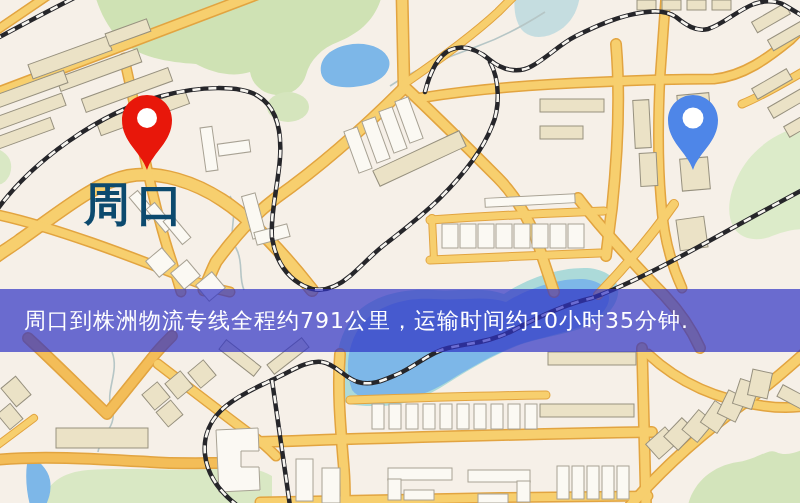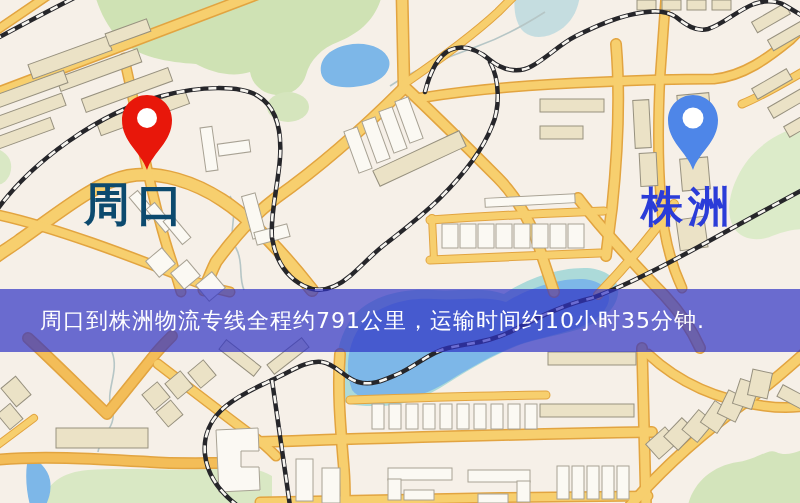--- a/index.html
+++ b/index.html
@@ -12,21 +12,21 @@
   .roadfill{fill:none;stroke:#f7cf6e;stroke-linecap:round;stroke-linejoin:round;}
   .rail-base{fill:none;stroke:#26262a;stroke-linecap:round;}
   .rail-dash{fill:none;stroke:#f7f5f0;stroke-linecap:butt;stroke-dasharray:8 8;}
   .stream{fill:none;stroke:#b6c6c6;stroke-width:1.6;}
   .pin{position:absolute;}
   .city-label{position:absolute;font-weight:bold;white-space:nowrap;
               font-family:"DejaVu Sans","Liberation Sans",sans-serif;}
   #origin-label{left:84px;top:174px;font-size:46px;letter-spacing:7px;}
   #dest-label{left:641px;top:179px;font-size:42px;letter-spacing:5px;}
   #banner{position:absolute;left:0;top:289px;width:800px;height:63px;
-          display:flex;align-items:center;box-sizing:border-box;padding-left:40px;
+          display:flex;align-items:center;box-sizing:border-box;padding-left:24px;
           font-size:22px;letter-spacing:1px;}
 </style>
 </head>
 <body>
 
 <div id="screen">
 
   <svg id="mapsvg" width="800" height="503" viewBox="0 0 800 503">
     <defs>
 
@@ -277,19 +277,18 @@
     <path d="M31,80 C25,62 6,52 6,30 C6,16.2 17.2,5 31,5 C44.8,5 56,16.2 56,30 C56,52 37,62 31,80 Z" fill="#e8170a"></path>
     <circle cx="31" cy="28" r="10" fill="#ffffff"></circle>
   </svg>
 
   <svg class="pin" style="left:662px;top:90px;" width="62" height="82" viewBox="0 0 62 82">
     <path d="M31,80 C25,62 6,52 6,30 C6,16.2 17.2,5 31,5 C44.8,5 56,16.2 56,30 C56,52 37,62 31,80 Z" fill="#4e86e8"></path>
     <circle cx="31" cy="28" r="10.5" fill="#ffffff"></circle>
   </svg>
 
   <div id="origin-label" class="city-label" style="color: #0c4a6e;">周口</div>
-  <div id="dest-label" class="city-label" style="color: rgb(43, 60, 216);">株洲</div>
 
   <div id="banner" style="background: rgba(47, 50, 197, 0.7);">
     <span style="color: rgb(255, 255, 255);">周口到株洲物流专线全程约791公里，运输时间约10小时35分钟.</span>
   </div>
 
 </div>
 
 </body></html>

